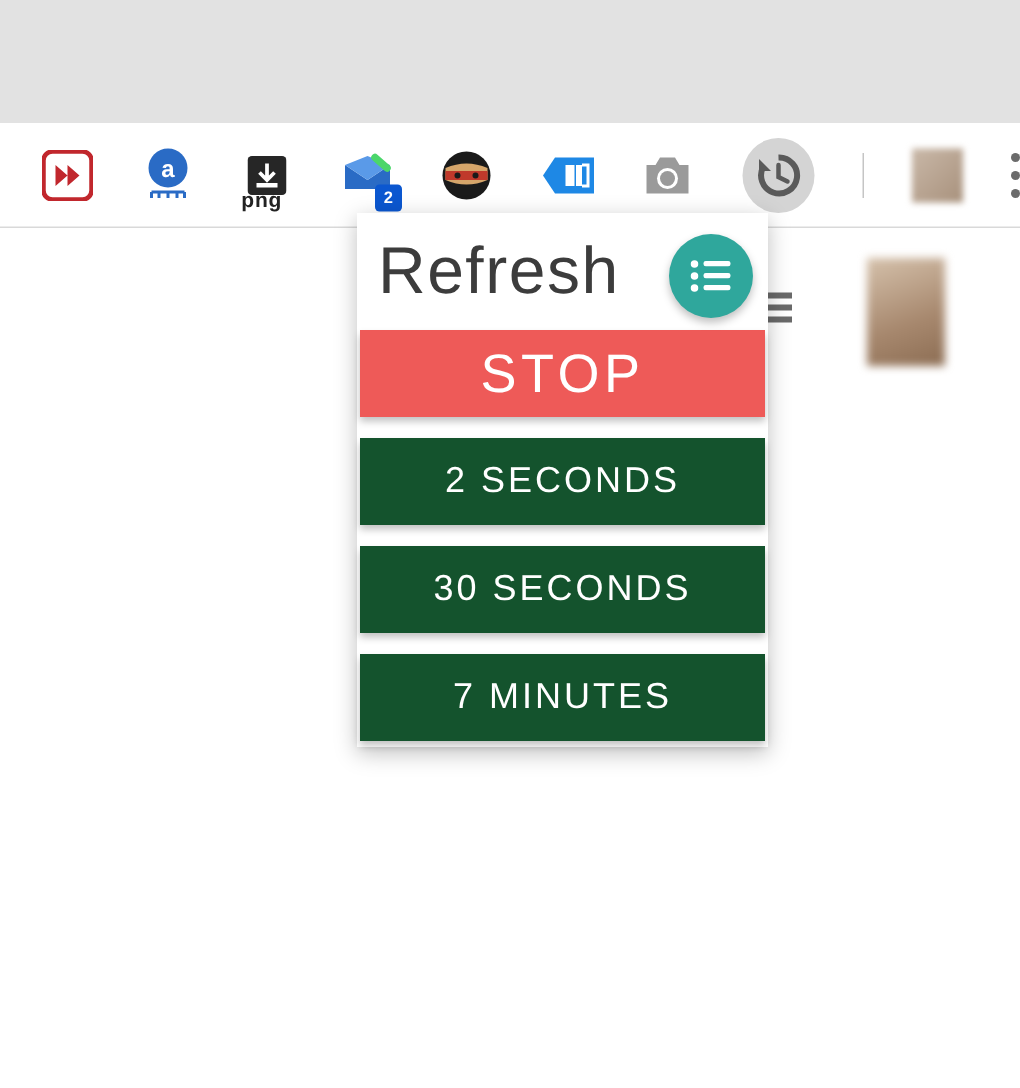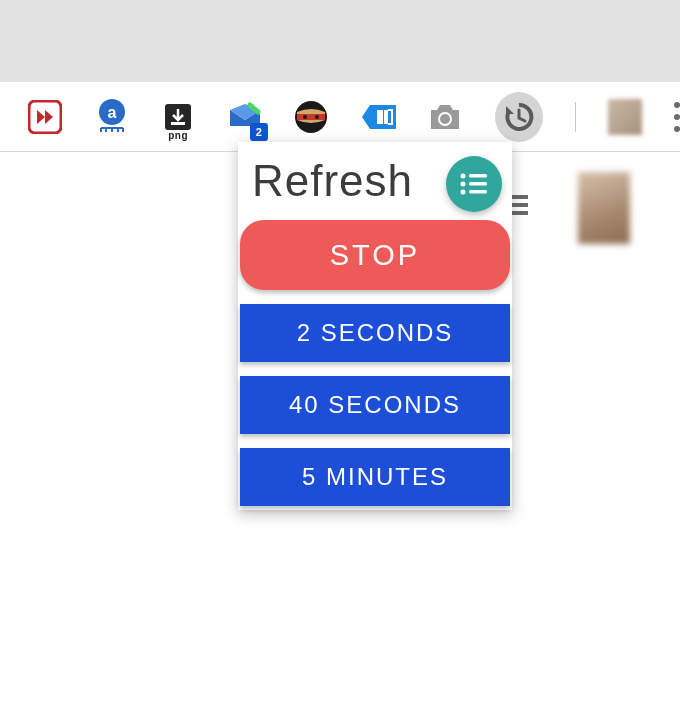--- a/index.html
+++ b/index.html
@@ -28,21 +28,21 @@
   }
   .tool-icon {
     width: 36px;
     height: 36px;
     display: flex;
     align-items: center;
     justify-content: center;
     position: relative;
   }
   .tool-icon svg { display:block; }
-  .png-label { font-size:10px; font-weight:bold; text-align:center; position:absolute; bottom:-6px; width:100%; color:#222; letter-spacing:0.5px;}
+  .png-label { font-size:14px; font-weight:bold; position:absolute; bottom:-6px; width:100%; color:#222; letter-spacing:0.5px;}
   .messenger-badge {
     position:absolute; bottom:-6px; right:-6px;
     background:#0b57d0; color:#fff; font-size:11px; font-weight:bold;
     width:18px; height:18px; display:flex; align-items:center; justify-content:center;
     border-radius:3px;
   }
   .history-circle {
     width:50px; height:50px; border-radius:50%; background:#d4d4d4;
     display:flex; align-items:center; justify-content:center;
   }
@@ -102,28 +102,27 @@
     display:flex; align-items:center; justify-content:center;
     font-size:24px;
     font-weight:300;
     letter-spacing:2px;
     box-shadow:0 3px 5px rgba(0,0,0,0.25);
     cursor:pointer;
   }
   .btn-stop {
     background:#ee5a58;
     color:#fff;
-    font-size:29px;
+    font-size:36px;
     letter-spacing:3px;
     margin-top:2px;
-    height:70px;
-    border-radius:24px;
+    height:58px;
   }
   .btn-interval {
-    background:#1d4ed8;
+    background:#14532d;
     color:#fff;
   }
   .btn:last-child { margin-bottom:4px; }
 </style>
 </head>
 <body>
 
 <div class="top-gray"></div>
 
 <div class="toolbar">
@@ -213,15 +212,15 @@
           <rect x="10" y="2" width="18" height="3.5" rx="1.5" fill="#fff"></rect>
         <circle cx="4" cy="12" r="2.5" fill="#fff"></circle>
           <rect x="10" y="10" width="18" height="3.5" rx="1.5" fill="#fff"></rect>
         <circle cx="4" cy="20" r="2.5" fill="#fff"></circle>
           <rect x="10" y="18" width="18" height="3.5" rx="1.5" fill="#fff"></rect>
       </svg>
     </div>
   </div>
   <div class="btn btn-stop">STOP</div>
   <div class="btn btn-interval">2 SECONDS</div>
-  <div class="btn btn-interval">40 SECONDS</div>
-  <div class="btn btn-interval">5 MINUTES</div>
+  <div class="btn btn-interval">30 SECONDS</div>
+  <div class="btn btn-interval">7 MINUTES</div>
 </div>
 
 </body></html>

